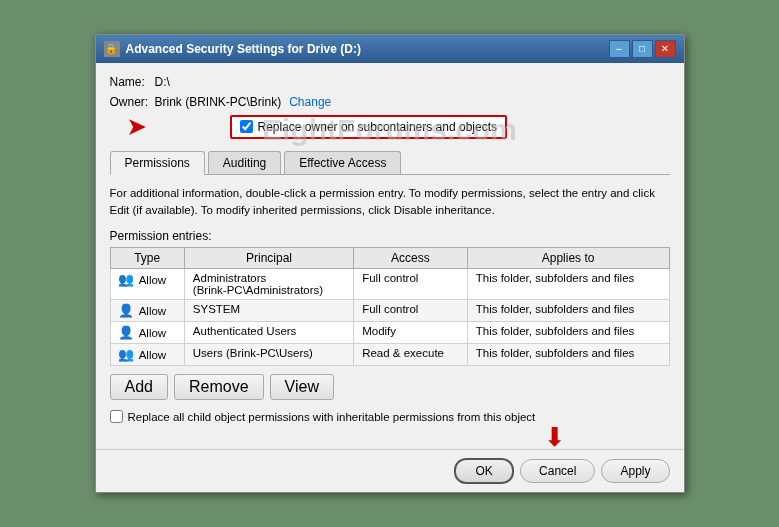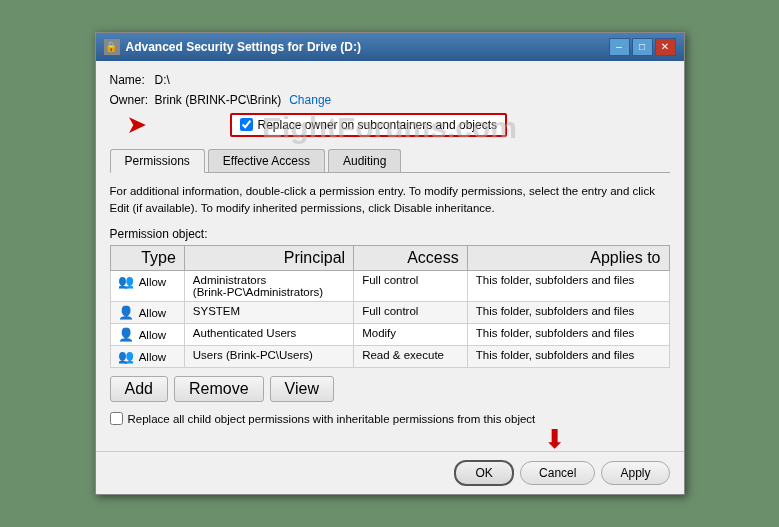--- a/index.html
+++ b/index.html
@@ -163,23 +163,23 @@
     .perm-table {
       width: 100%;
       border-collapse: collapse;
       border: 1px solid #aaa;
       margin-bottom: 8px;
     }
     .perm-table th {
       background: #e8e8e8;
       border: 1px solid #aaa;
       padding: 3px 8px;
-      text-align: right;
+      text-align: center;
       font-weight: normal;
-      font-size: 16px;
+      font-size: 12px;
     }
     .perm-table td {
       border: 1px solid #d0d0d0;
       padding: 3px 8px;
       font-size: 11.5px;
       vertical-align: top;
     }
     .perm-table tr:nth-child(even) td {
       background: #f5f5f5;
     }
@@ -280,30 +280,30 @@
           <input type="checkbox" id="replace-owner" checked="" style="">
           <label for="replace-owner">Replace owner on subcontainers and objects</label>
         </div>
       </div>
 
       <div class="tabs">
         <div class="tab active">
           <span>Permissions</span>
         </div>
         <div class="tab">
+          <span>Auditing</span>
+        </div>
+        <div class="tab">
           <span>Effective Access</span>
         </div>
-        <div class="tab">
-          <span>Auditing</span>
-        </div>
       </div>
 
       <p class="info-text">For additional information, double-click a permission entry. To modify permissions, select the entry and click Edit (if available). To modify inherited permissions, click Disable inheritance.</p>
 
-      <p class="section-label">Permission object:</p>
+      <p class="section-label">Permission entries:</p>
 
       <table class="perm-table">
         <thead>
           <tr>
             <th>Type</th>
             <th>Principal</th>
             <th>Access</th>
             <th>Applies to</th>
           </tr>
         </thead>

